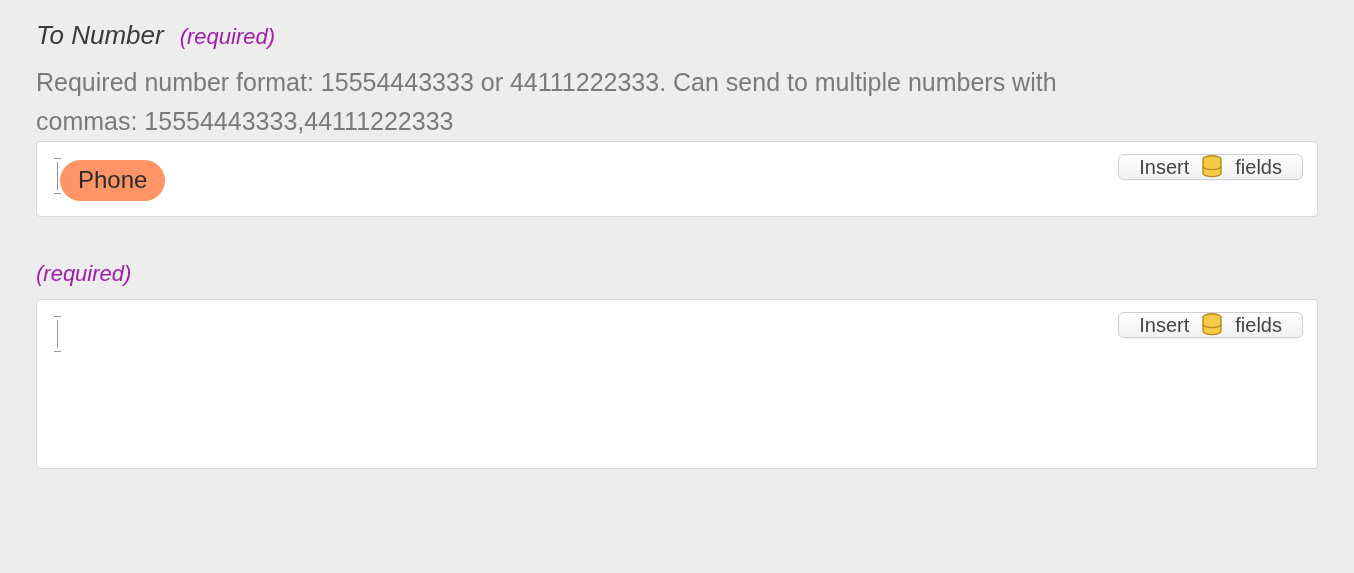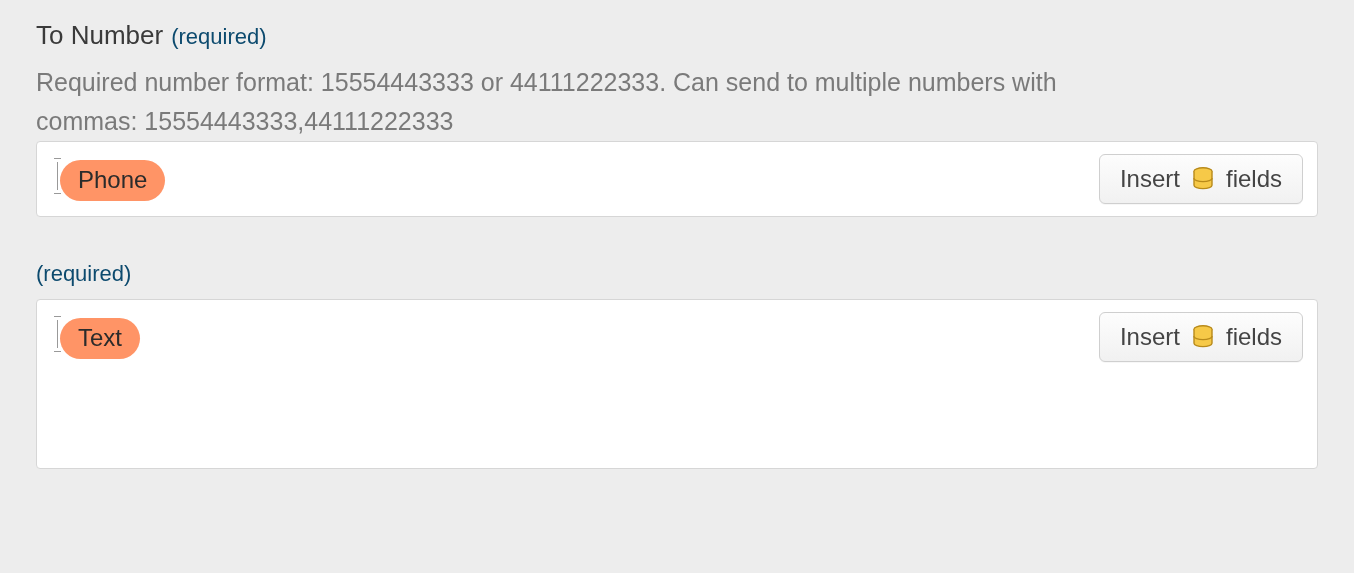--- a/index.html
+++ b/index.html
@@ -7,30 +7,31 @@
       background: #ededed;
       font-family: -apple-system, BlinkMacSystemFont, "Segoe UI", Helvetica, Arial, sans-serif;
       padding: 20px 36px;
       color: #333;
     }
     .field-group { margin-bottom: 44px; }
     .field-label-row {
       margin-bottom: 12px;
       display: flex;
       align-items: baseline;
-      gap: 8px;
+      gap: 16px;
+      font-style: italic;
     }
     .field-label {
       font-size: 26px;
       color: #3a3a3a;
       font-weight: 400;
     }
     .required-tag {
       font-size: 22px;
-      color: #0c4a6e;
+      color: #a21caf;
     }
     .help-text {
       font-size: 25px;
       color: #7a7a7a;
       line-height: 1.55;
       max-width: 1060px;
     }
     .input-box {
       background: #fff;
       border: 1px solid #d6d6d6;
@@ -81,25 +82,25 @@
       color: #2b2b2b;
       font-size: 24px;
       padding: 6px 18px 7px;
       border-radius: 22px;
       font-weight: 400;
     }
     .insert-btn {
       background: linear-gradient(#fdfdfd, #f1f1f1);
       border: 1px solid #cfcfcf;
       border-radius: 6px;
-      padding: 10px 20px;
-      font-size: 24px;
+      padding: 0 20px;
+      font-size: 20px;
       color: #444;
       display: inline-flex;
-      align-items: center;
+      align-items: flex-end;
       gap: 12px;
       cursor: pointer;
       white-space: nowrap;
       box-shadow: 0 1px 0 rgba(0,0,0,0.03);
     }
     .db-icon {
       display:inline-block;
       width:22px;
       height:24px;
     }
@@ -134,21 +135,20 @@
   </div>
 </div>
 
 <div class="field-group">
   <div class="field-label-row">
     <span class="required-tag">(required)</span>
   </div>
   <div class="input-box tall">
     <div class="pill-wrap">
       <span class="cursor-mark"></span>
-      <span class="pill">Text</span>
     </div>
     <button class="insert-btn">
       <span>Insert</span>
       <span class="db-icon">
         <svg viewBox="0 0 22 24" width="22" height="24">
           <ellipse cx="11" cy="4.2" rx="9" ry="3.4" fill="#f6c948" stroke="#b88a1a" stroke-width="1.4"></ellipse>
           <path d="M2 4.2 v7 c0 1.9 4 3.4 9 3.4 s9-1.5 9-3.4 v-7" fill="#f6c948" stroke="#b88a1a" stroke-width="1.4"></path>
           <path d="M2 11.2 v7 c0 1.9 4 3.4 9 3.4 s9-1.5 9-3.4 v-7" fill="#f6c948" stroke="#b88a1a" stroke-width="1.4"></path>
           <path d="M2 11.2 c0 1.9 4 3.4 9 3.4 s9-1.5 9-3.4" fill="none" stroke="#b88a1a" stroke-width="1.4"></path>
         </svg>

